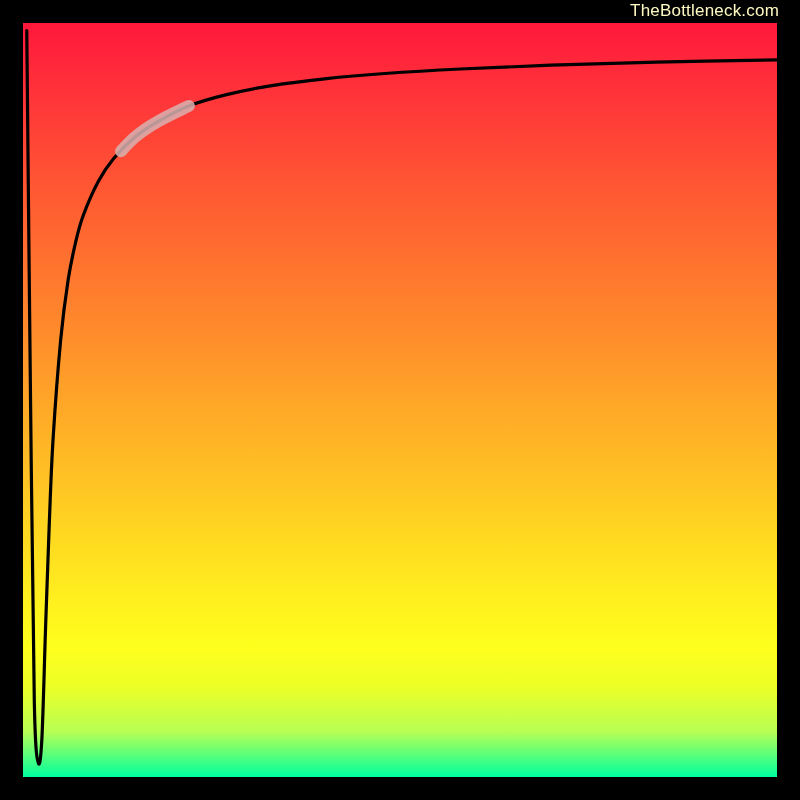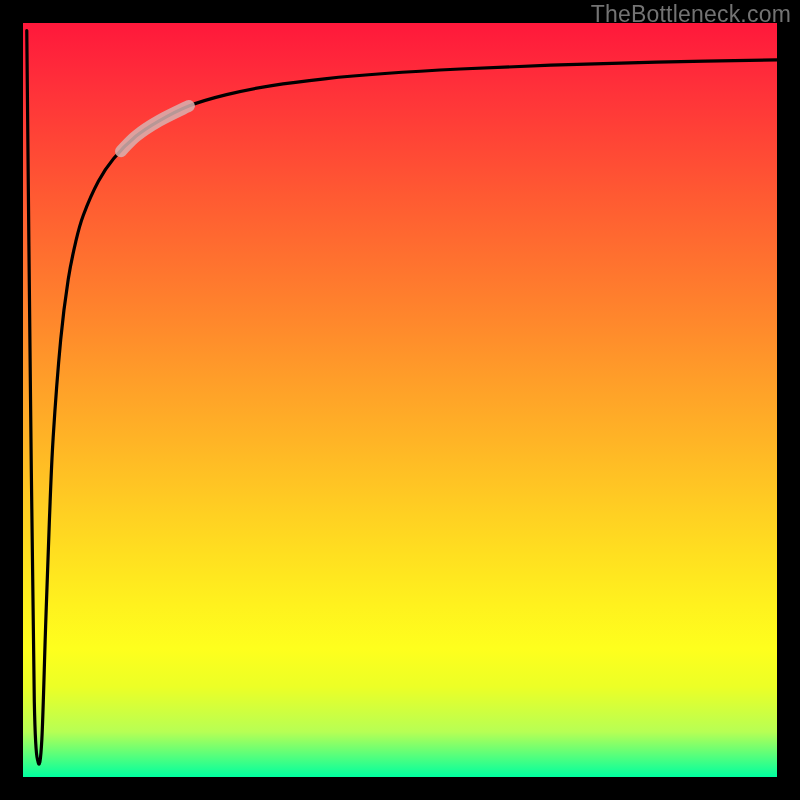--- a/index.html
+++ b/index.html
@@ -49,25 +49,25 @@
   }
   .curve {
     position: absolute;
     inset: 0;
     width: 754px;
     height: 754px;
   }
   .watermark {
     position: absolute;
     top: 1px;
-    right: 9px;
+    right: 21px;
     font-family: Arial, Helvetica, sans-serif;
-    font-size: 23px;
+    font-size: 17px;
     font-weight: 400;
-    color: #737373;
+    color: #fef9c3;
     letter-spacing: 0.2px;
   }
 </style>
 </head>
 <body>
 
 <div class="frame">
   <div class="plot">
     <div class="gradient"></div>
     <svg class="curve" viewBox="0 0 754 754" preserveAspectRatio="none">

